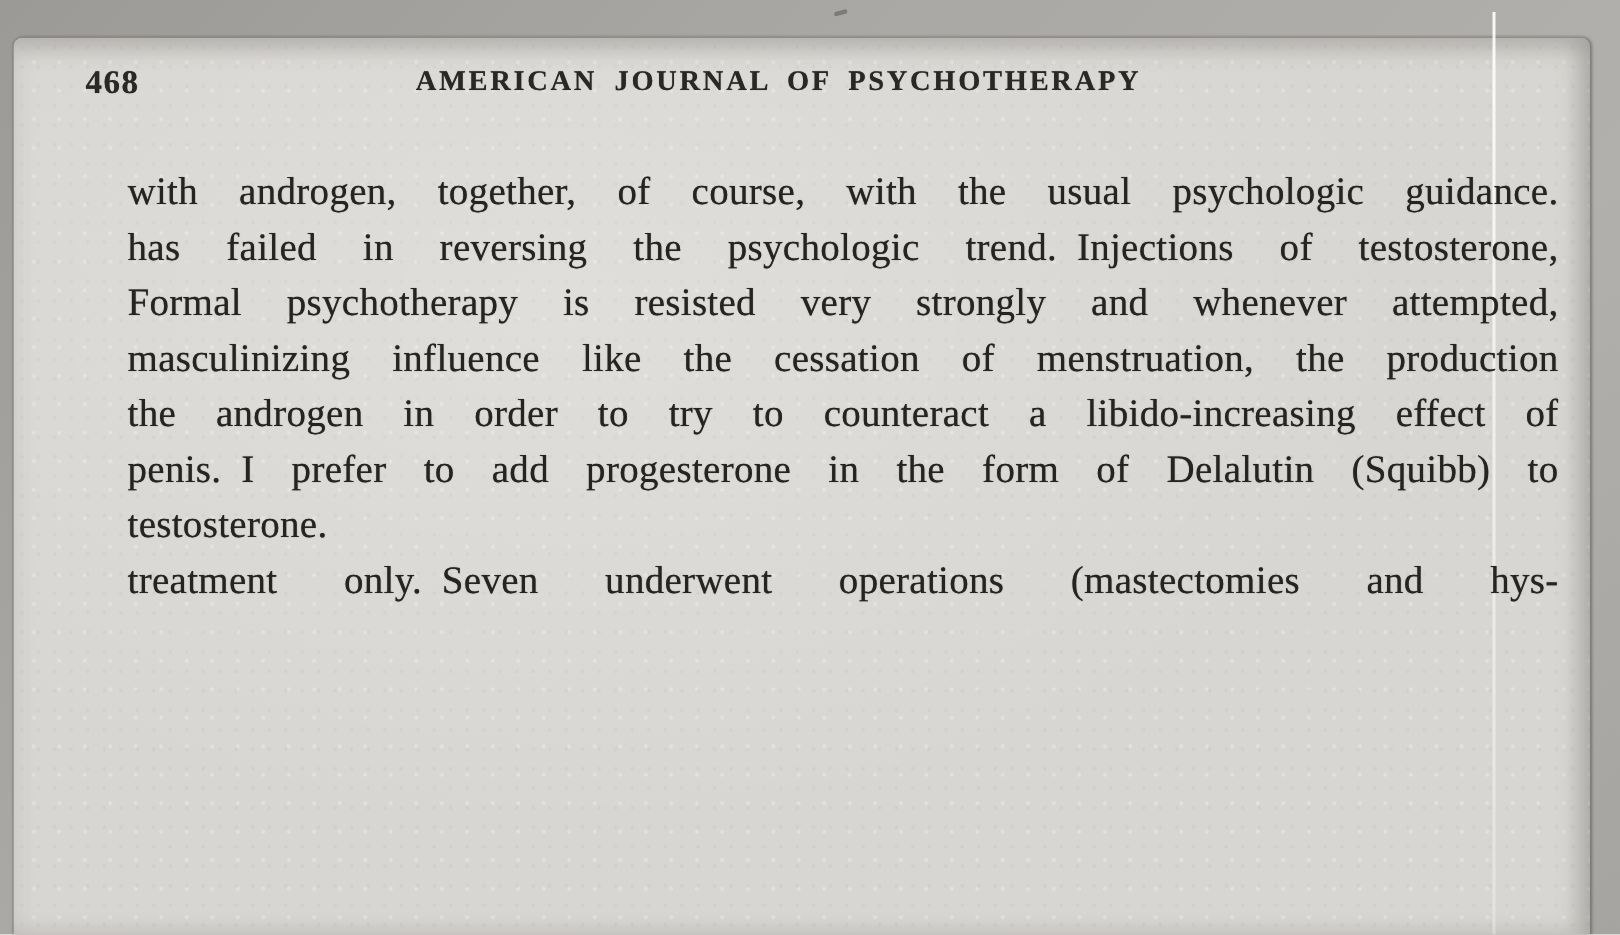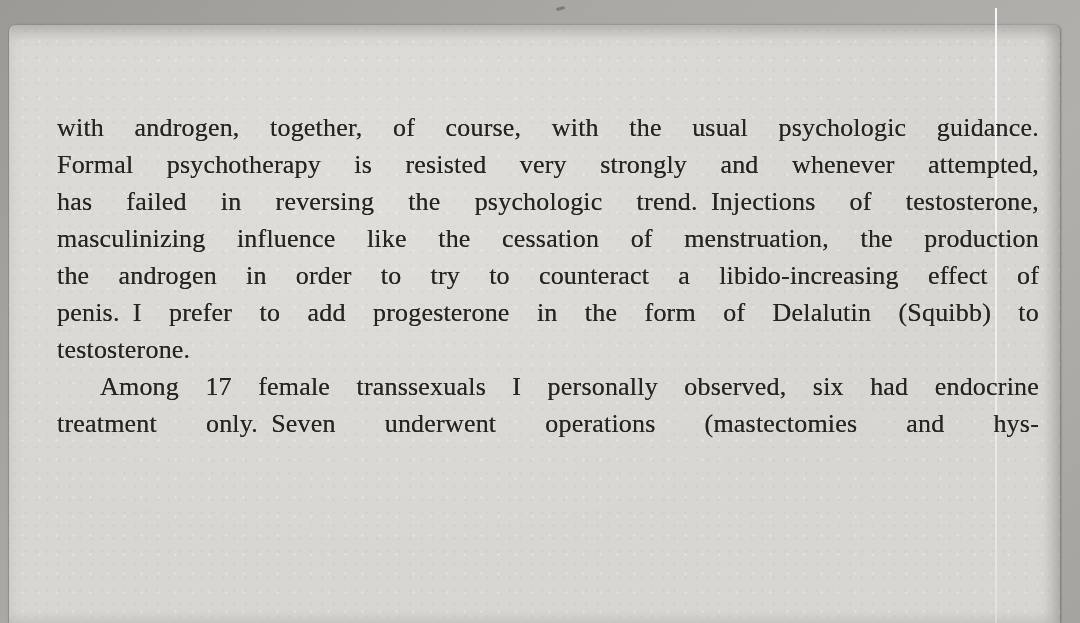--- a/index.html
+++ b/index.html
@@ -108,45 +108,49 @@
     line-height: 37px;
     letter-spacing: 0.2px;
     text-shadow: 0 0 0.6px rgba(38,36,33,0.75);
   }
   .line {
     height: 37px;
     overflow: hidden;
     text-align: justify;
     text-align-last: justify;
     text-justify: inter-word;
+    margin-left: 28px;
   }
   .line.no-just {
     text-align: right;
     text-align-last: left;
   }
   .line.indent {
     text-indent: 43px;
   }
 </style>
 </head>
 <body>
 
 <div class="scan-frame">
 
   <div class="paper"></div>
 
   <div class="ink-speck"></div>
   <div class="fold-line"></div>
 
+  <div class="running-head">
+    <span class="page-number">468</span>
+    <span class="journal-title">AMERICAN JOURNAL OF PSYCHOTHERAPY</span>
+  </div>
 
   <div class="body-text">
     <div class="line">with androgen, together, of course, with the usual psychologic guidance.</div>
+    <div class="line">has failed in reversing the psychologic trend. Injections of testosterone,</div>
     <div class="line">Formal psychotherapy is resisted very strongly and whenever attempted,</div>
-    <div class="line">has failed in reversing the psychologic trend. Injections of testosterone,</div>
     <div class="line">masculinizing influence like the cessation of menstruation, the production</div>
     <div class="line">the androgen in order to try to counteract a libido-increasing effect of</div>
     <div class="line">penis. I prefer to add progesterone in the form of Delalutin (Squibb) to</div>
     <div class="line no-just">testosterone.</div>
-    <div class="line indent">Among 17 female transsexuals I personally observed, six had endocrine</div>
     <div class="line">treatment only. Seven underwent operations (mastectomies and hys-</div>
   </div>
 
 </div>
 
 </body></html>

